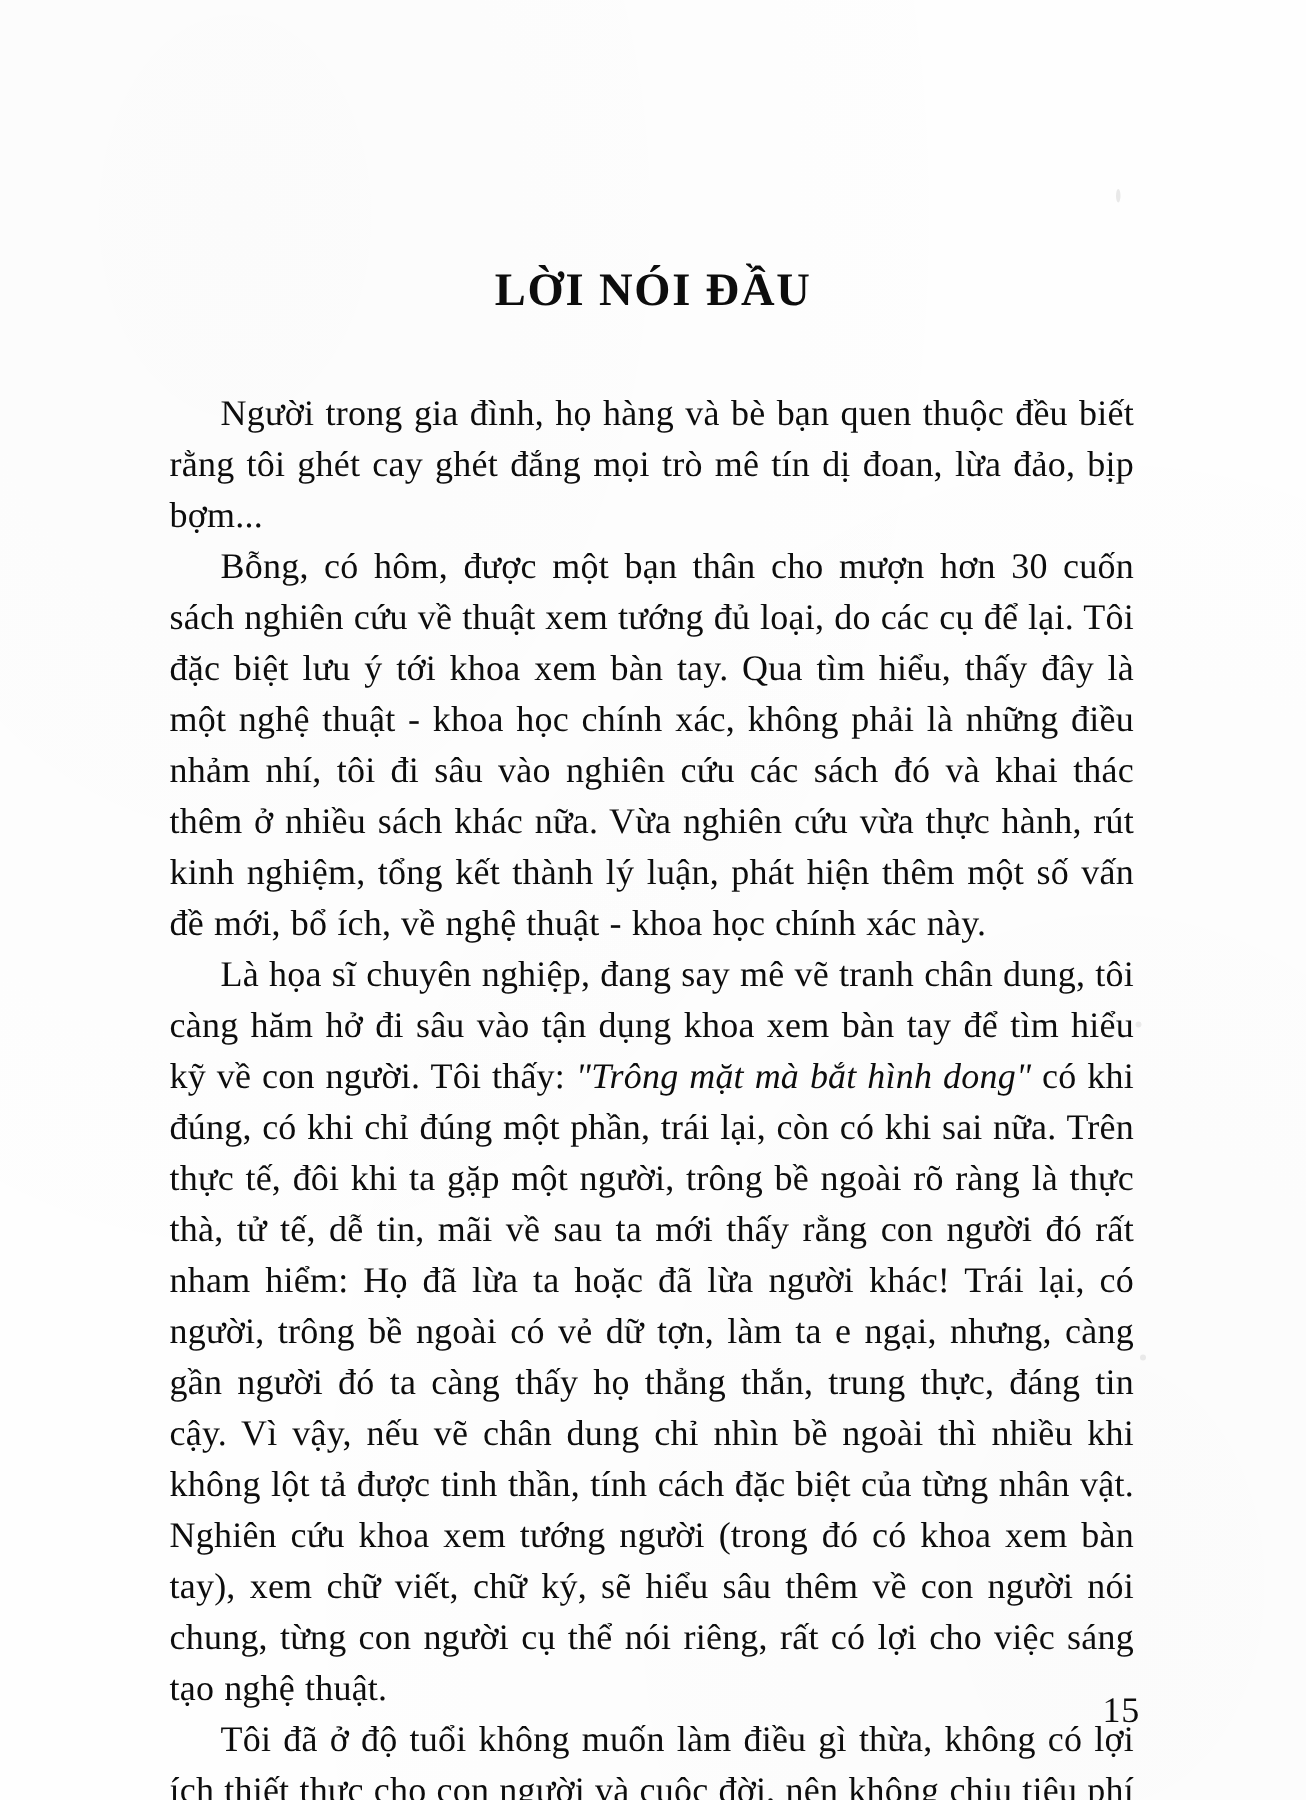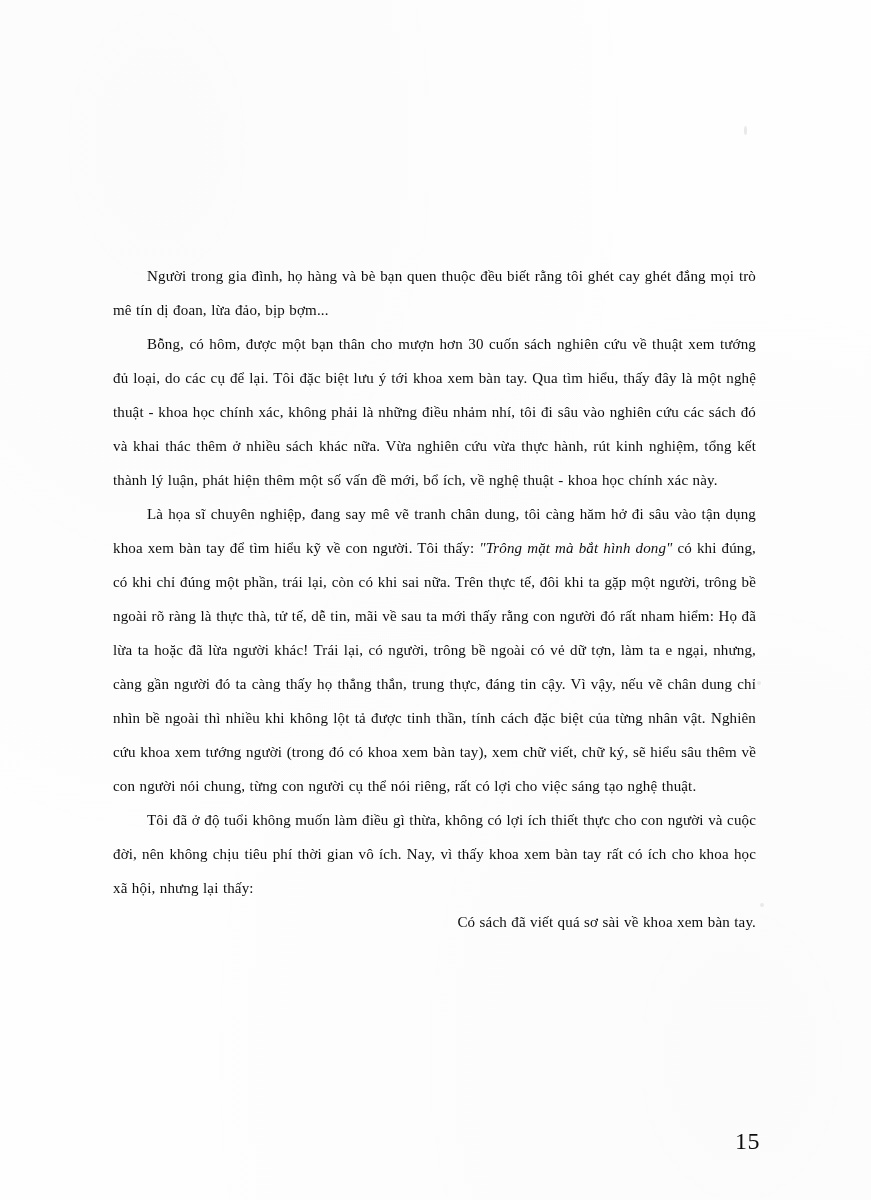--- a/index.html
+++ b/index.html
@@ -48,21 +48,21 @@
     left: 113px;
     top: 259px;
     width: 643px;
   }
   p.para {
     margin: 0;
     padding: 0;
     text-align: justify;
     text-justify: inter-word;
     text-indent: 34px;
-    font-size: 15px;
+    font-size: 24px;
     line-height: 34px;
     letter-spacing: 0.15px;
     word-spacing: 0.5px;
     hyphens: none;
   }
   p.para:last-child {
     text-align: right;
   }
   p.para .quote-italic {
     font-style: italic;
@@ -79,20 +79,21 @@
 </head>
 <body>
 
 <div class="page">
 
   <div class="paper-grain"></div>
   <div class="speck" style="left:744px; top:126px; width:3px; height:9px;"></div>
   <div class="speck" style="left:757px; top:681px; width:4px; height:4px;"></div>
   <div class="speck" style="left:760px; top:903px; width:4px; height:4px;"></div>
 
+  <h1 class="doc-title">LỜI NÓI ĐẦU</h1>
 
   <div class="body-block">
 
     <p class="para">Người trong gia đình, họ hàng và bè bạn quen thuộc đều biết rằng tôi ghét cay ghét đắng mọi trò mê tín dị đoan, lừa đảo, bịp bợm...</p>
 
     <p class="para">Bỗng, có hôm, được một bạn thân cho mượn hơn 30 cuốn sách nghiên cứu về thuật xem tướng đủ loại, do các cụ để lại. Tôi đặc biệt lưu ý tới khoa xem bàn tay. Qua tìm hiểu, thấy đây là một nghệ thuật - khoa học chính xác, không phải là những điều nhảm nhí, tôi đi sâu vào nghiên cứu các sách đó và khai thác thêm ở nhiều sách khác nữa. Vừa nghiên cứu vừa thực hành, rút kinh nghiệm, tổng kết thành lý luận, phát hiện thêm một số vấn đề mới, bổ ích, về nghệ thuật - khoa học chính xác này.</p>
 
     <p class="para"><span>Là họa sĩ chuyên nghiệp, đang say mê vẽ tranh chân dung, tôi càng hăm hở đi sâu vào tận dụng khoa xem bàn tay để tìm hiểu kỹ về con người. Tôi thấy: </span><span class="quote-italic">"Trông mặt mà bắt hình dong"</span><span> có khi đúng, có khi chỉ đúng một phần, trái lại, còn có khi sai nữa. Trên thực tế, đôi khi ta gặp một người, trông bề ngoài rõ ràng là thực thà, tử tế, dễ tin, mãi về sau ta mới thấy rằng con người đó rất nham hiểm: Họ đã lừa ta hoặc đã lừa người khác! Trái lại, có người, trông bề ngoài có vẻ dữ tợn, làm ta e ngại, nhưng, càng gần người đó ta càng thấy họ thẳng thắn, trung thực, đáng tin cậy. Vì vậy, nếu vẽ chân dung chỉ nhìn bề ngoài thì nhiều khi không lột tả được tinh thần, tính cách đặc biệt của từng nhân vật. Nghiên cứu khoa xem tướng người (trong đó có khoa xem bàn tay), xem chữ viết, chữ ký, sẽ hiểu sâu thêm về con người nói chung, từng con người cụ thể nói riêng, rất có lợi cho việc sáng tạo nghệ thuật.</span></p>
 
     <p class="para">Tôi đã ở độ tuổi không muốn làm điều gì thừa, không có lợi ích thiết thực cho con người và cuộc đời, nên không chịu tiêu phí thời gian vô ích. Nay, vì thấy khoa xem bàn tay rất có ích cho khoa học xã hội, nhưng lại thấy:</p>

